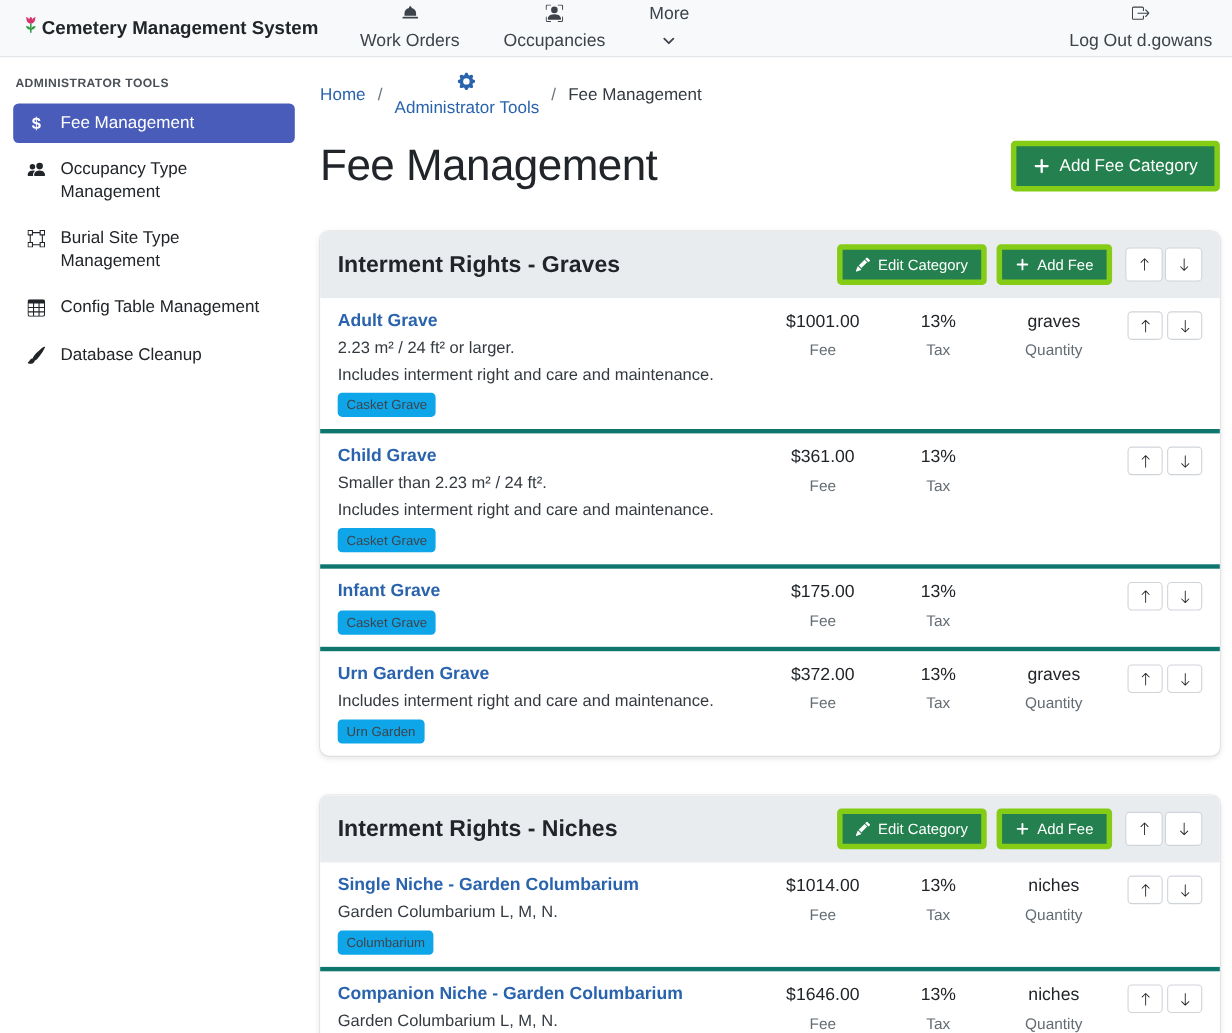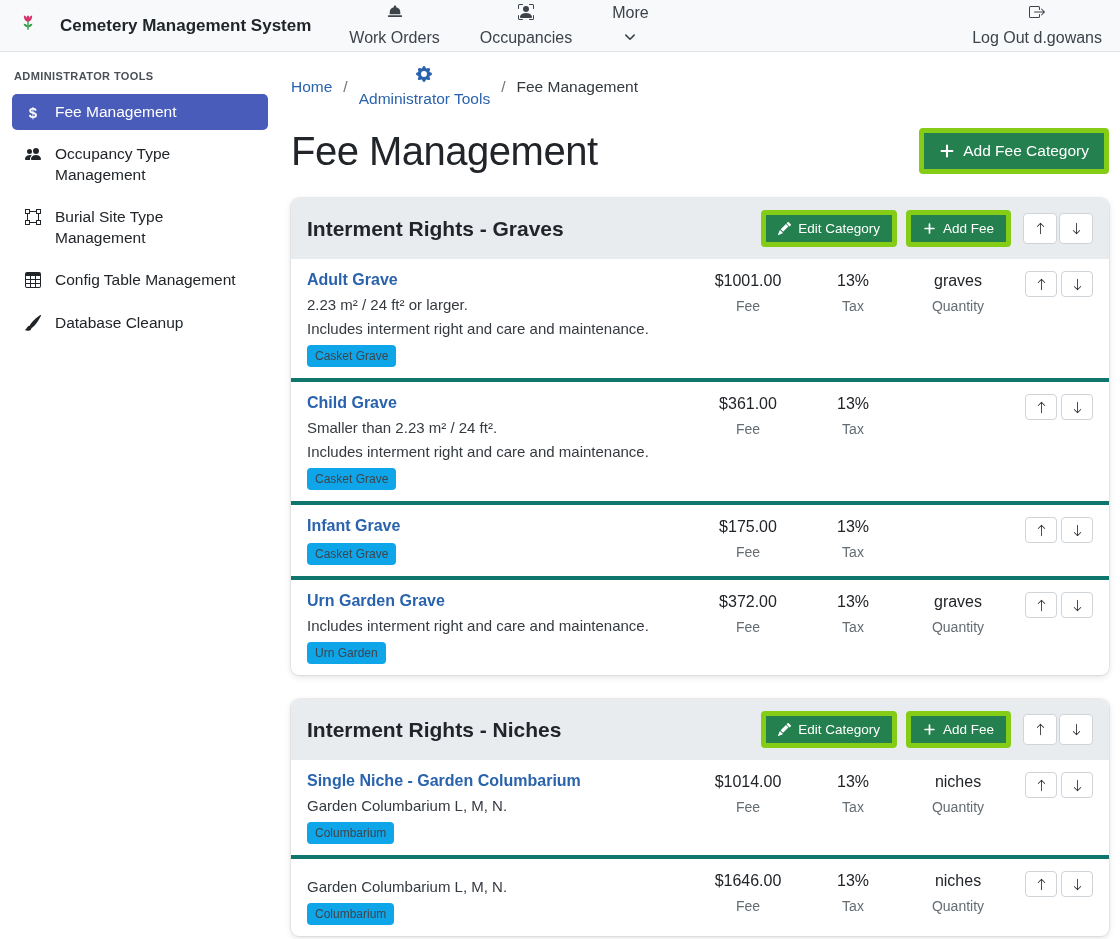--- a/index.html
+++ b/index.html
@@ -12,21 +12,21 @@
   a { text-decoration: none; cursor: pointer; flex-direction: column; }
   .ic { width: 16px; height: 16px; display: block; }
   .ic.sm { width: 13px; height: 13px; }
   .ic.xs { width: 12px; height: 12px; }
 
   
   .navbar {
     height: 52px; background: #f8f9fa; border-bottom: 1px solid #e2e5e8;
     display: flex; align-items: center; padding: 0 18px; gap: 38px;
   }
-  .brand { display: flex; align-items: center; gap: 22px; font-weight: 700; font-size: 17px; color: #212529; }
+  .brand { display: flex; align-items: center; gap: 0; font-weight: 700; font-size: 17px; color: #212529; }
   .nav-links { display: flex; gap: 40px; }
   .nav-link { display: flex; align-items: center; gap: 9px; font-size: 16px; color: #3d434a; }
   .logout { margin-left: auto; display: flex; align-items: center; gap: 9px; font-size: 16px; color: #3d434a; }
 
   
   .layout { display: flex; height: 887px; }
   .sidebar { width: 280px; flex: none; padding: 10px 12px; }
   .sidebar-heading {
     font-size: 11px; font-weight: 700; letter-spacing: .4px;
     color: #4a5056; text-transform: uppercase; margin: 8px 2px 12px;
@@ -51,21 +51,21 @@
 
   .btn-green {
     background: #24804e; color: #fff; border: 5px solid #84cc16; border-radius: 4px;
     display: inline-flex; align-items: center; gap: 8px;
     font-size: 15.5px; padding: 9px 15px;
   }
   .btn-green.btn-sm { font-size: 13.5px; padding: 6px 12px; gap: 7px; }
 
   
   .category-card {
-    margin-top: 24px; border-radius: 8px; background: #fff; overflow: hidden;
+    margin-top: 36px; border-radius: 8px; background: #fff; overflow: hidden;
     box-shadow: 0 0 0 1px rgba(0,0,0,.06), 0 2px 6px rgba(0,0,0,.12);
   }
   .category-header { background: #e9ecef; padding: 12px 16px; display: flex; align-items: center; }
   .category-title { font-size: 21px; font-weight: 600; color: #212529; flex: 1; }
   .header-actions { display: flex; align-items: center; gap: 9px; }
   .arrow-group { display: flex; gap: 2px; margin-left: 3px; }
   .arrow-btn {
     background: #fff; border: 1px solid #cfd4d9; border-radius: 4px; color: #212529;
     display: inline-flex; align-items: center; justify-content: center;
   }
@@ -483,20 +483,21 @@
           <svg class="ic sm" viewBox="0 0 16 16" fill="currentColor">
             <path fill-rule="evenodd" d="M8 1a.5.5 0 0 1 .5.5v11.793l3.146-3.147a.5.5 0 0 1 .708.708l-4 4a.5.5 0 0 1-.708 0l-4-4a.5.5 0 0 1 .708-.708L7.5 13.293V1.5A.5.5 0 0 1 8 1z"></path>
           </svg>
         </span>
       </button>
     </div>
   </div>
 
   <div class="fee-row">
     <div>
+      <a class="fee-name">Companion Niche - Garden Columbarium</a>
       <div>
                   <div class="fee-desc">Garden Columbarium L, M, N.</div>
                 </div>
       <div><span class="fee-badge">Columbarium</span></div>
     </div>
     <div class="stat">
       <div class="col-val">$1646.00</div>
       <div class="col-label">Fee</div>
     </div>
     <div class="stat">

